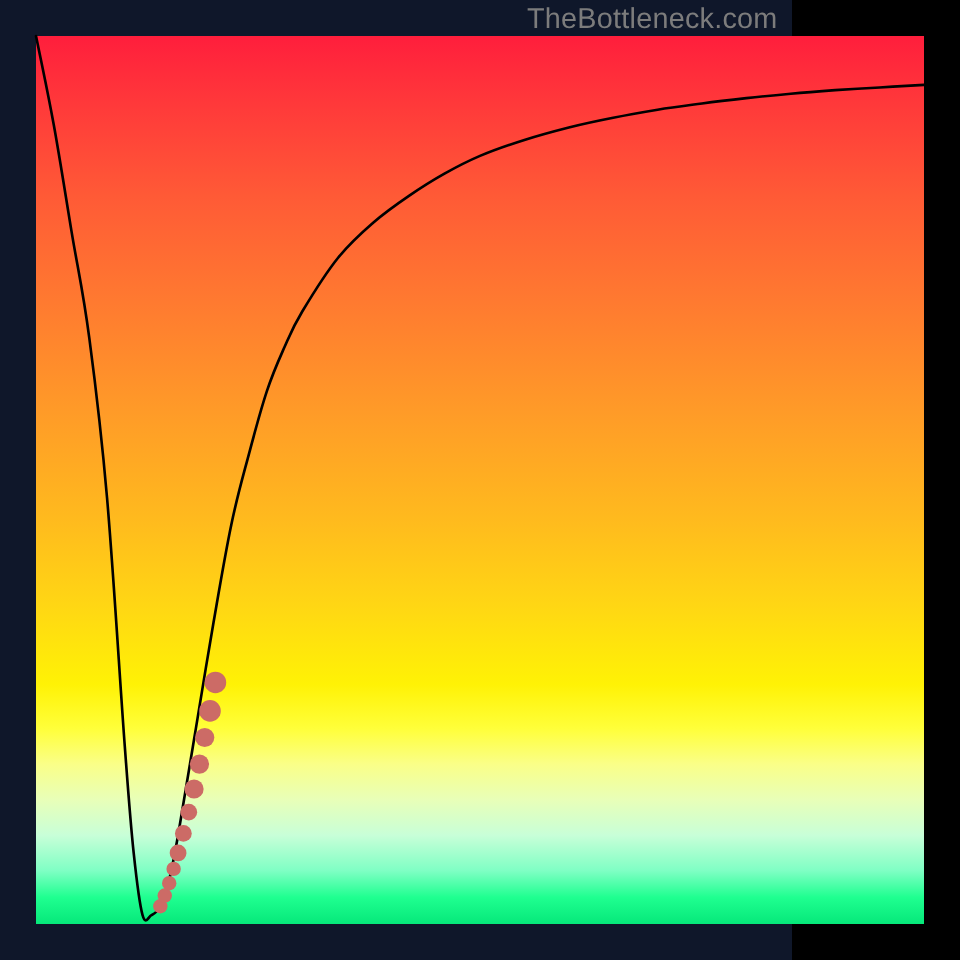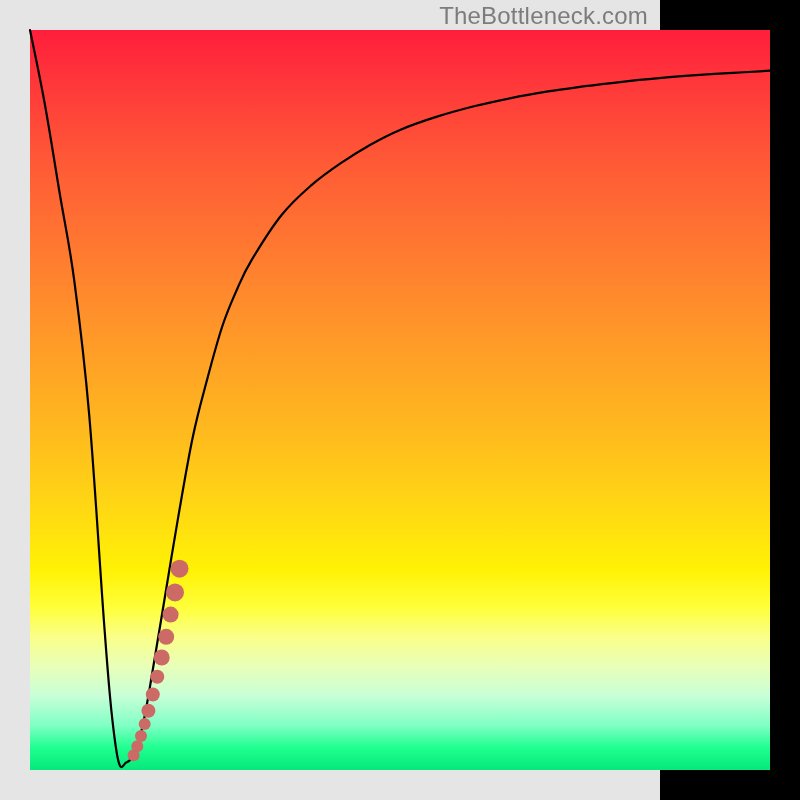--- a/index.html
+++ b/index.html
@@ -9,21 +9,21 @@
     height: 800px;
     background: #000;
     overflow: hidden;
     font-family: Arial, Helvetica, sans-serif;
   }
   .frame {
     position: absolute;
     top: 0; left: 0;
     width: 660px;
     height: 800px;
-    background: #e5e5e5;
+    background: #0f172a;
   }
   .watermark {
     position: absolute;
     top: 2px;
     right: 12px;
     color: #7c7c7c;
     font-size: 24px;
     font-weight: 400;
     letter-spacing: 0.2px;
     user-select: none;

